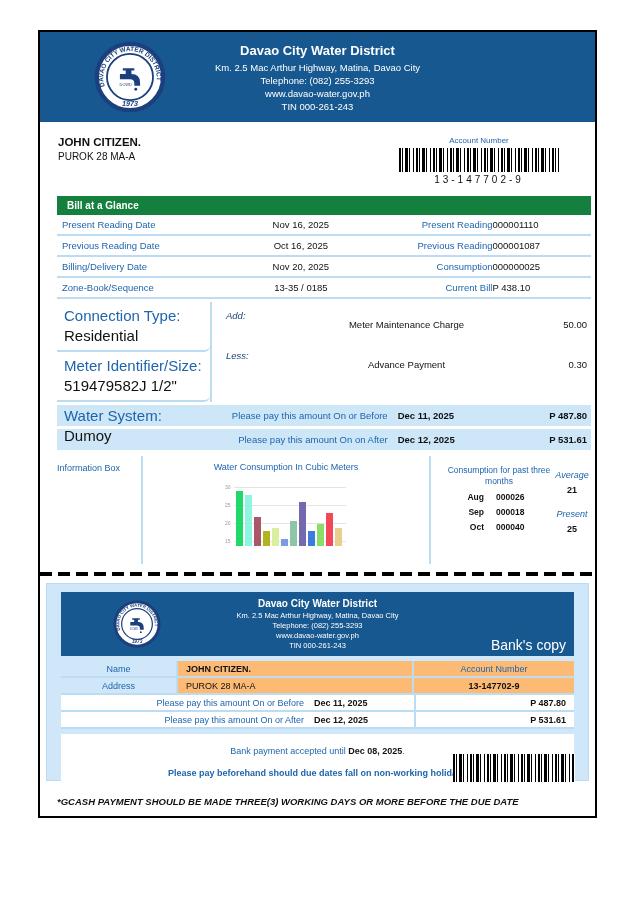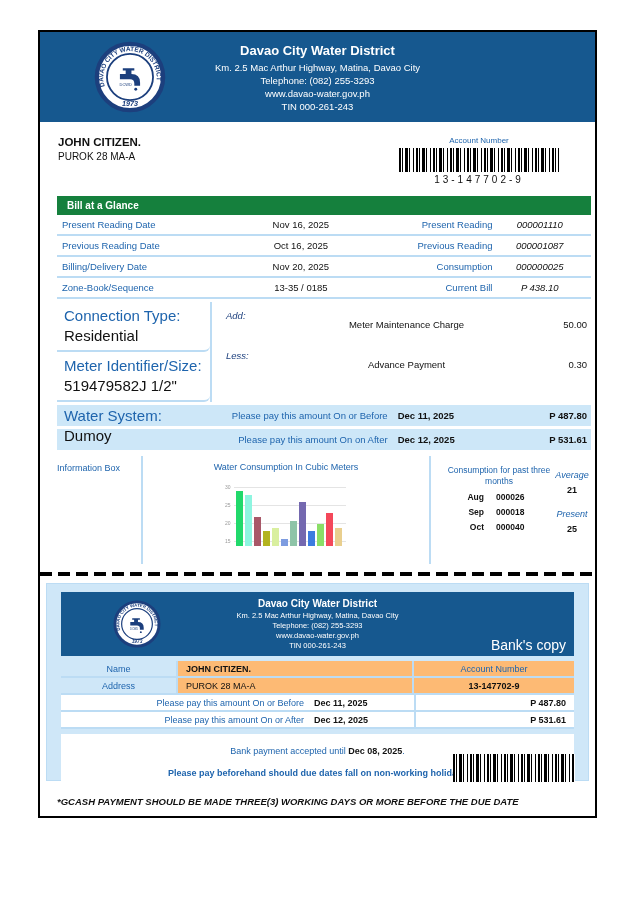--- a/index.html
+++ b/index.html
@@ -25,21 +25,21 @@
     background:repeating-linear-gradient(90deg,#000 0 2px,#fff 2px 3px,#000 3px 4px,#fff 4px 6px,#000 6px 9px,#fff 9px 10px,#000 10px 11px,#fff 11px 14px,#000 14px 15px,#fff 15px 17px); }
   .acct-num { font-size:10px; letter-spacing:3px; color:#111; }
 
   
   .glance { margin:4px 4px 0 17px; }
   .glance-header { background:#15803d; color:#fff; font-weight:bold; font-size:10px; padding:4px 10px; }
   .glance-row { display:flex; font-size:9.5px; border-bottom:2px solid #bcdcf4; padding:4px 4px 4px 5px; align-items:center; }
   .gc1 { width:36%; color:#1e64ad; }
   .gc2 { width:19%; text-align:center; color:#111; }
   .gc3 { width:27%; text-align:right; color:#1e64ad; }
-  .gc4 { width:18%; text-align:center; color:#111;font-style:italic; }
+  .gc4 { width:18%; text-align:left; color:#111; }
 
   
   .details { display:flex; margin:3px 4px 0 17px; height:100px; }
   .details-left { width:155px; border-right:2px solid #bcdcf4; }
   .dl-box { padding:5px 7px 6px 7px; border-bottom:2px solid #bcdcf4; font-size:15px; border-radius:0 0 6px 0; }
   .dl-box:last-child { border-bottom:none; }
   .dl-label { color:#1e64ad; }
   .dl-value { color:#111; margin-top:3px; }
   .details-right { flex:1; font-size:9.5px; padding:8px 4px 0 14px; }
   .addless-row { display:flex; margin-bottom:20px; }

